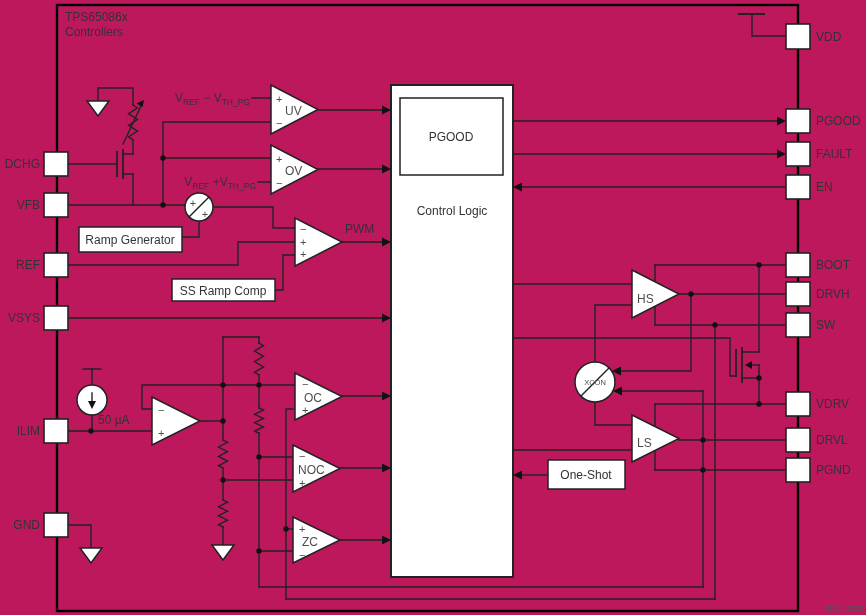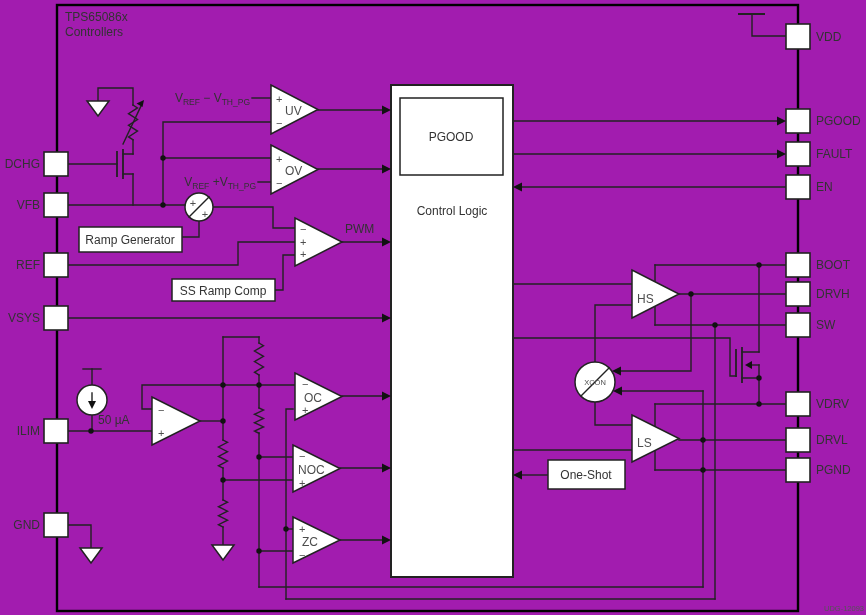--- a/index.html
+++ b/index.html
@@ -1,16 +1,16 @@
 <!DOCTYPE html>
 <html><head>
 <meta charset="utf-8">
 <style>
   html,body{margin:0;padding:0;background:#ffffff;}
-  .stage{width:866px;height:615px;position:relative;background:#a21caf;font-family:"Liberation Sans",sans-serif;}
+  .stage{width:866px;height:615px;position:relative;background:#be185d;font-family:"Liberation Sans",sans-serif;}
   svg text{font-family:"Liberation Sans",sans-serif;fill:#333;}
   .wire{stroke:#222;stroke-width:1.4;fill:none;stroke-linecap:square;}
   .thick{stroke:#000;stroke-width:2.4;fill:none;}
   .box{fill:#fff;stroke:#222;stroke-width:1.5;}
   .pinbox{fill:#fff;stroke:#222;stroke-width:1.6;}
   .tri{fill:#fff;stroke:#222;stroke-width:1.5;stroke-linejoin:miter;}
   .dot{fill:#111;stroke:none;}
   .ah{fill:#111;stroke:none;}
   .lbl{font-size:12px;fill:#333;}
   .sign{font-size:11px;fill:#4d4d4d;}

